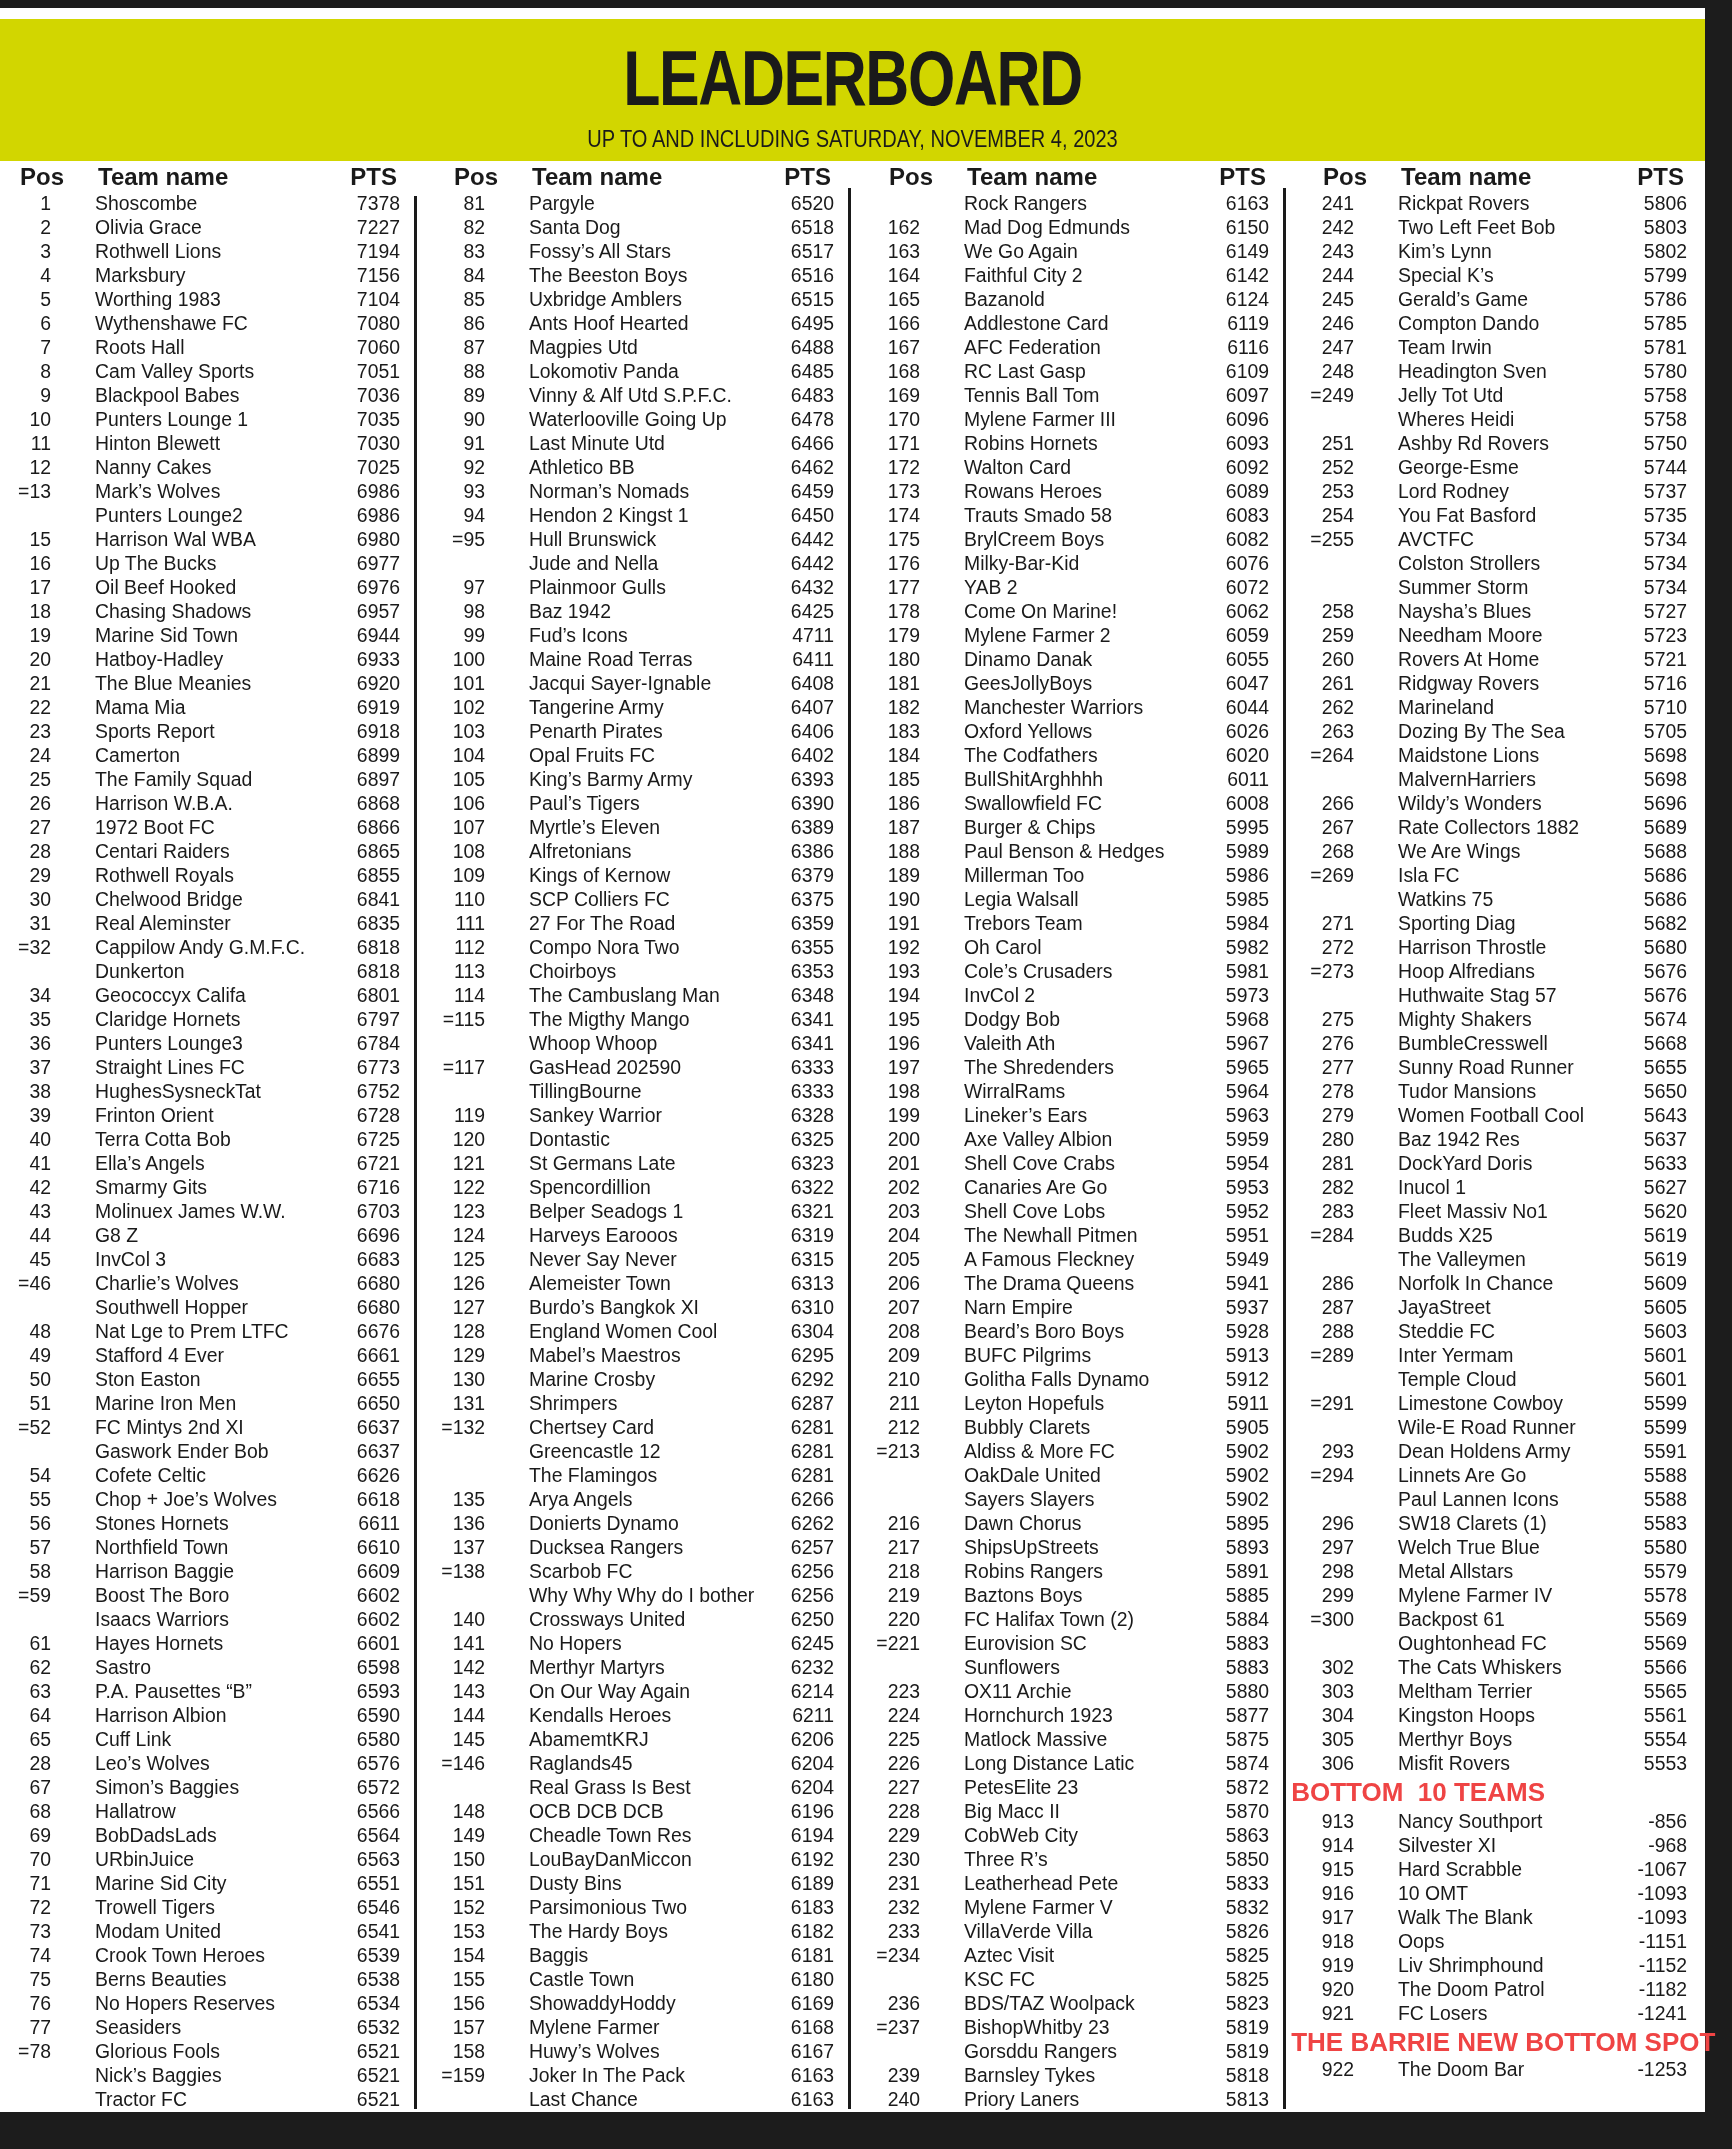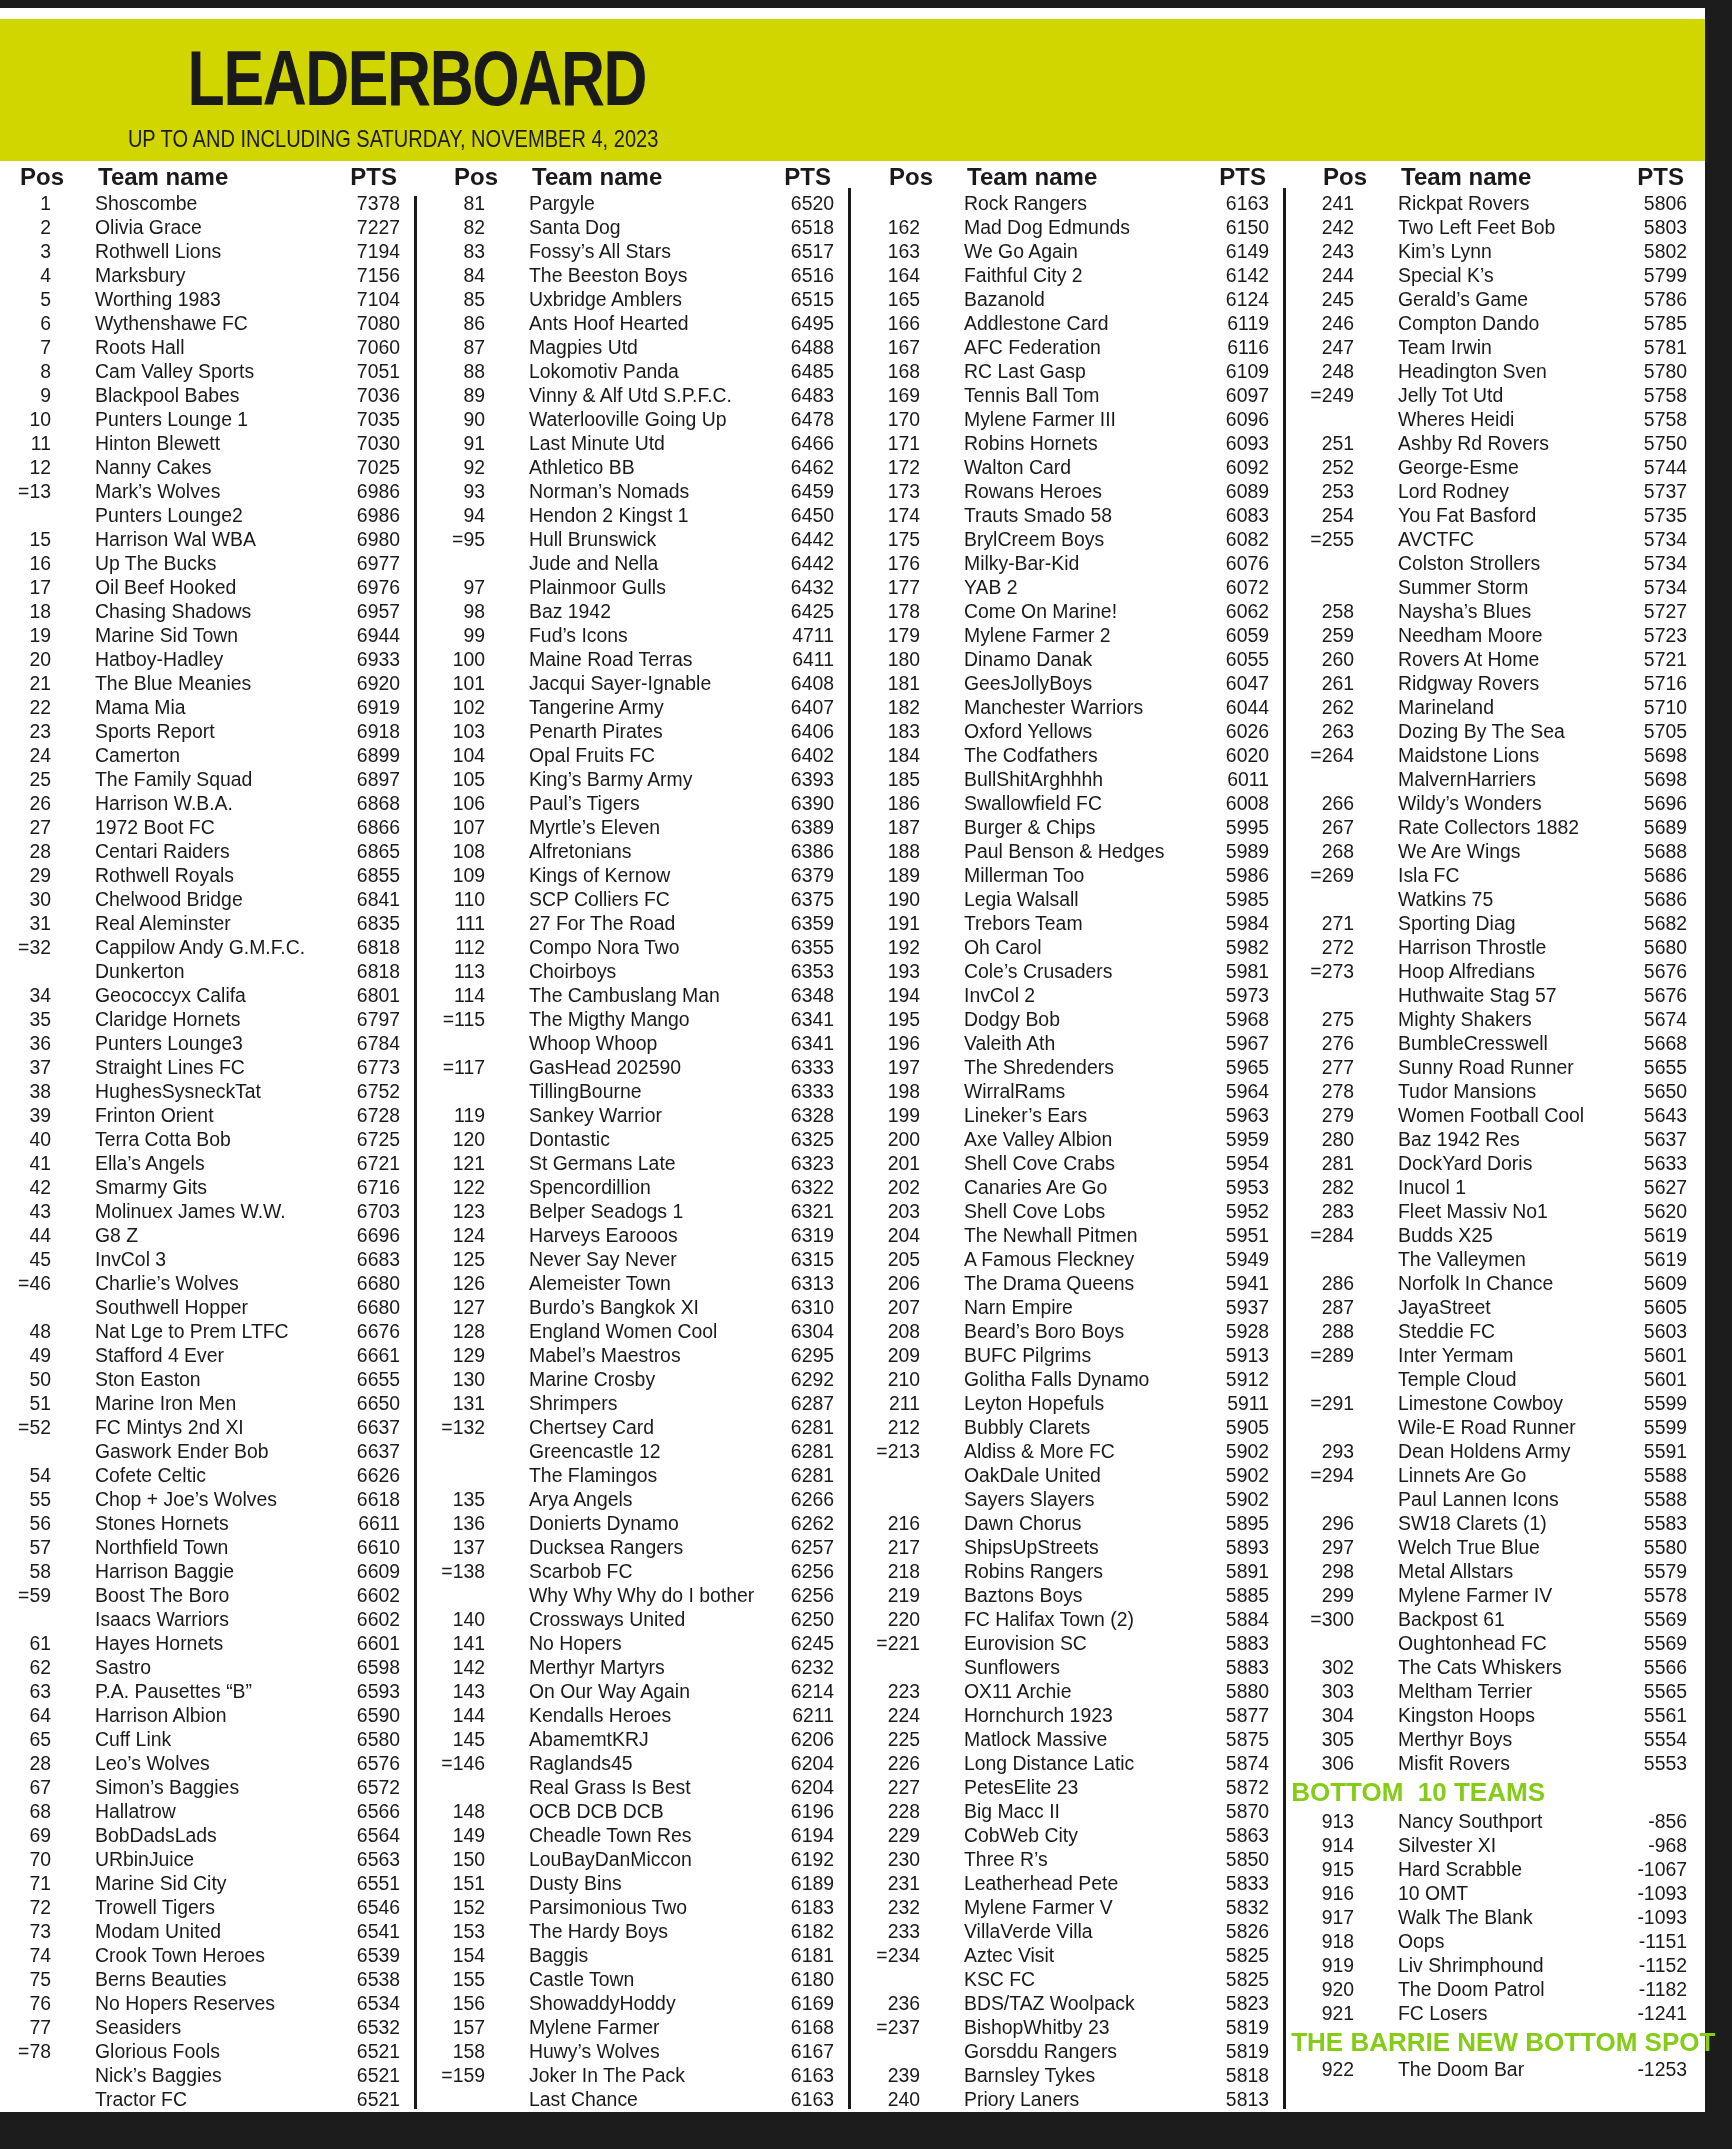--- a/index.html
+++ b/index.html
@@ -5,21 +5,21 @@
   html, body { margin:0; padding:0; }
   body {
     width:1732px; height:2150px; background:#1c1c1c; position:relative; overflow:hidden;
     font-family:"Liberation Sans", sans-serif; color:#1a1a1a;
   }
   .page {
     position:absolute; left:0; top:8.4px; width:1705px; height:2104px; background:#ffffff;
   }
   .banner {
     position:absolute; left:0; top:11px; width:1705px; height:142px; background:#d2d600;
-    text-align:left;
+    text-align:center;
   }
   .banner-title {
     position:absolute; left:0; right:0; top:20px;
     font-family:"Liberation Sans", sans-serif; font-weight:bold;
     font-size:78px; line-height:78px; letter-spacing:-1.7px;
     transform:scaleX(0.78); transform-origin:center;
     color:#1a1a1a;
   }
   .banner-sub {
     position:absolute; left:0; right:0; top:108px;
@@ -40,21 +40,21 @@
     position:relative; height:24px; font-size:19.4px; line-height:24px; white-space:nowrap;
   }
   .row .pos { position:absolute; left:0; width:51px; text-align:right; }
   .row .name { position:absolute; left:95px; }
   .row .pts { position:absolute; right:22px; text-align:right; }
   .divider {
     position:absolute; width:2.5px; background:#1a1a1a;
   }
   .section-title {
     position:relative; height:34px; font-weight:bold; font-size:26px; line-height:35px;
-    color:#84cc16; letter-spacing:0px; white-space:nowrap; margin-left:-11.8px;
+    color:#ef4444; letter-spacing:0px; white-space:nowrap; margin-left:-11.8px;
   }
   .section-title.tight { height:32px; }
 </style>
 </head>
 <body>
 
 <div class="page">
   <div class="banner">
     <div class="banner-title">LEADERBOARD</div>
     <div class="banner-sub">UP TO AND INCLUDING SATURDAY, NOVEMBER 4, 2023</div>

